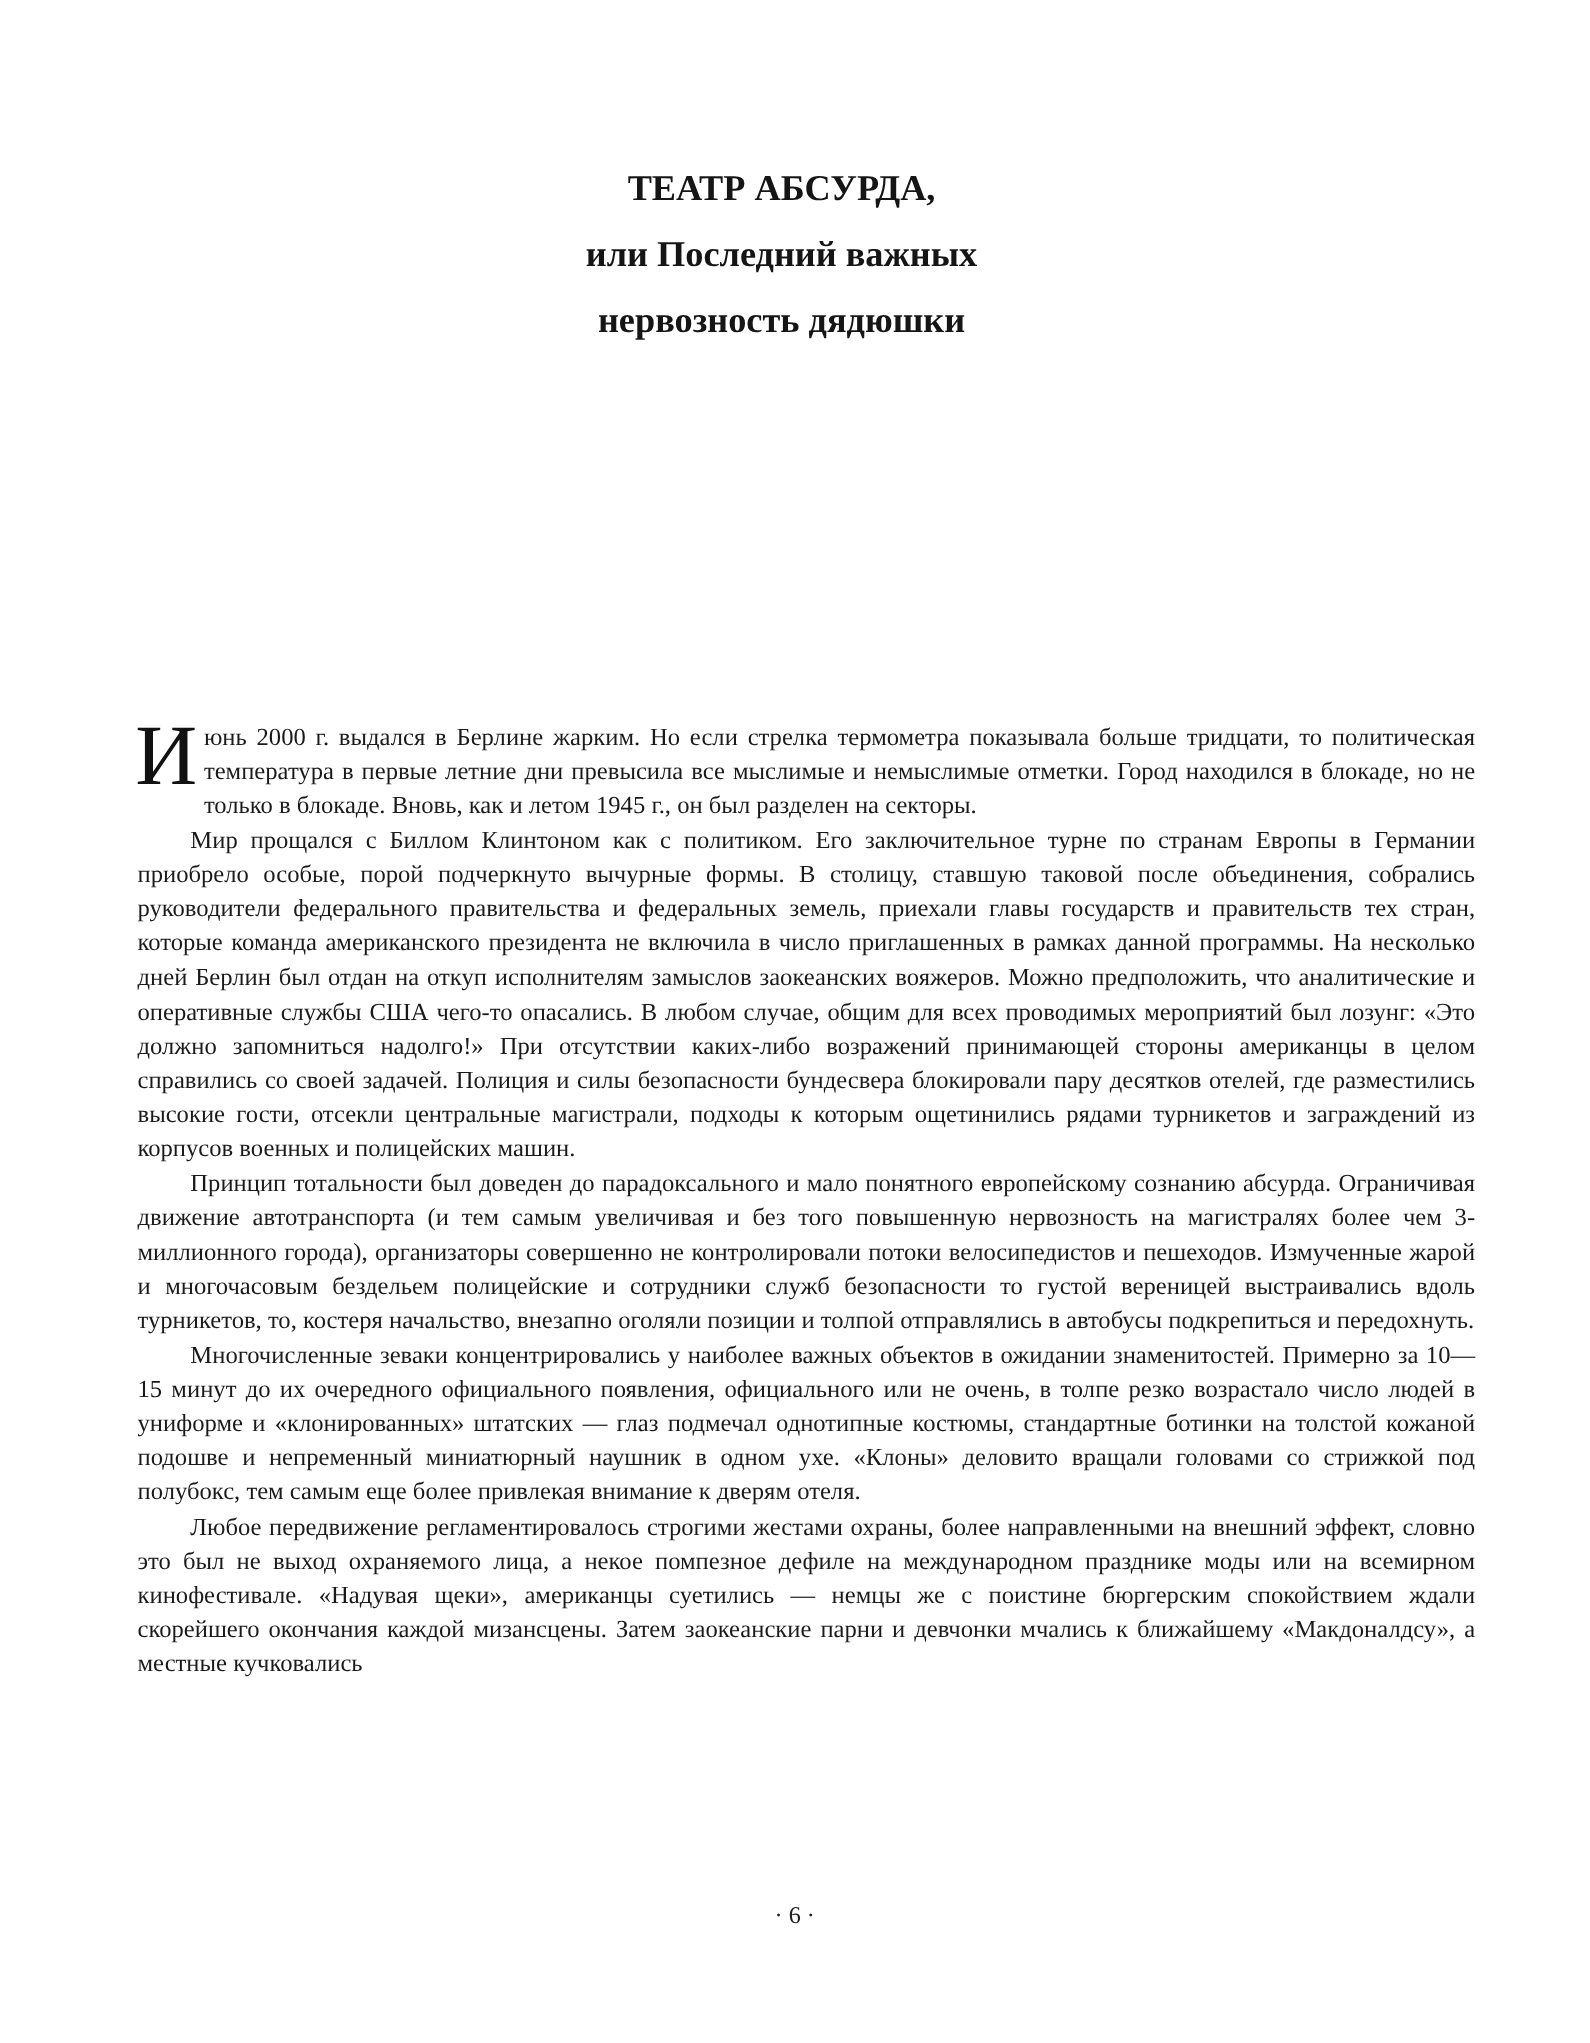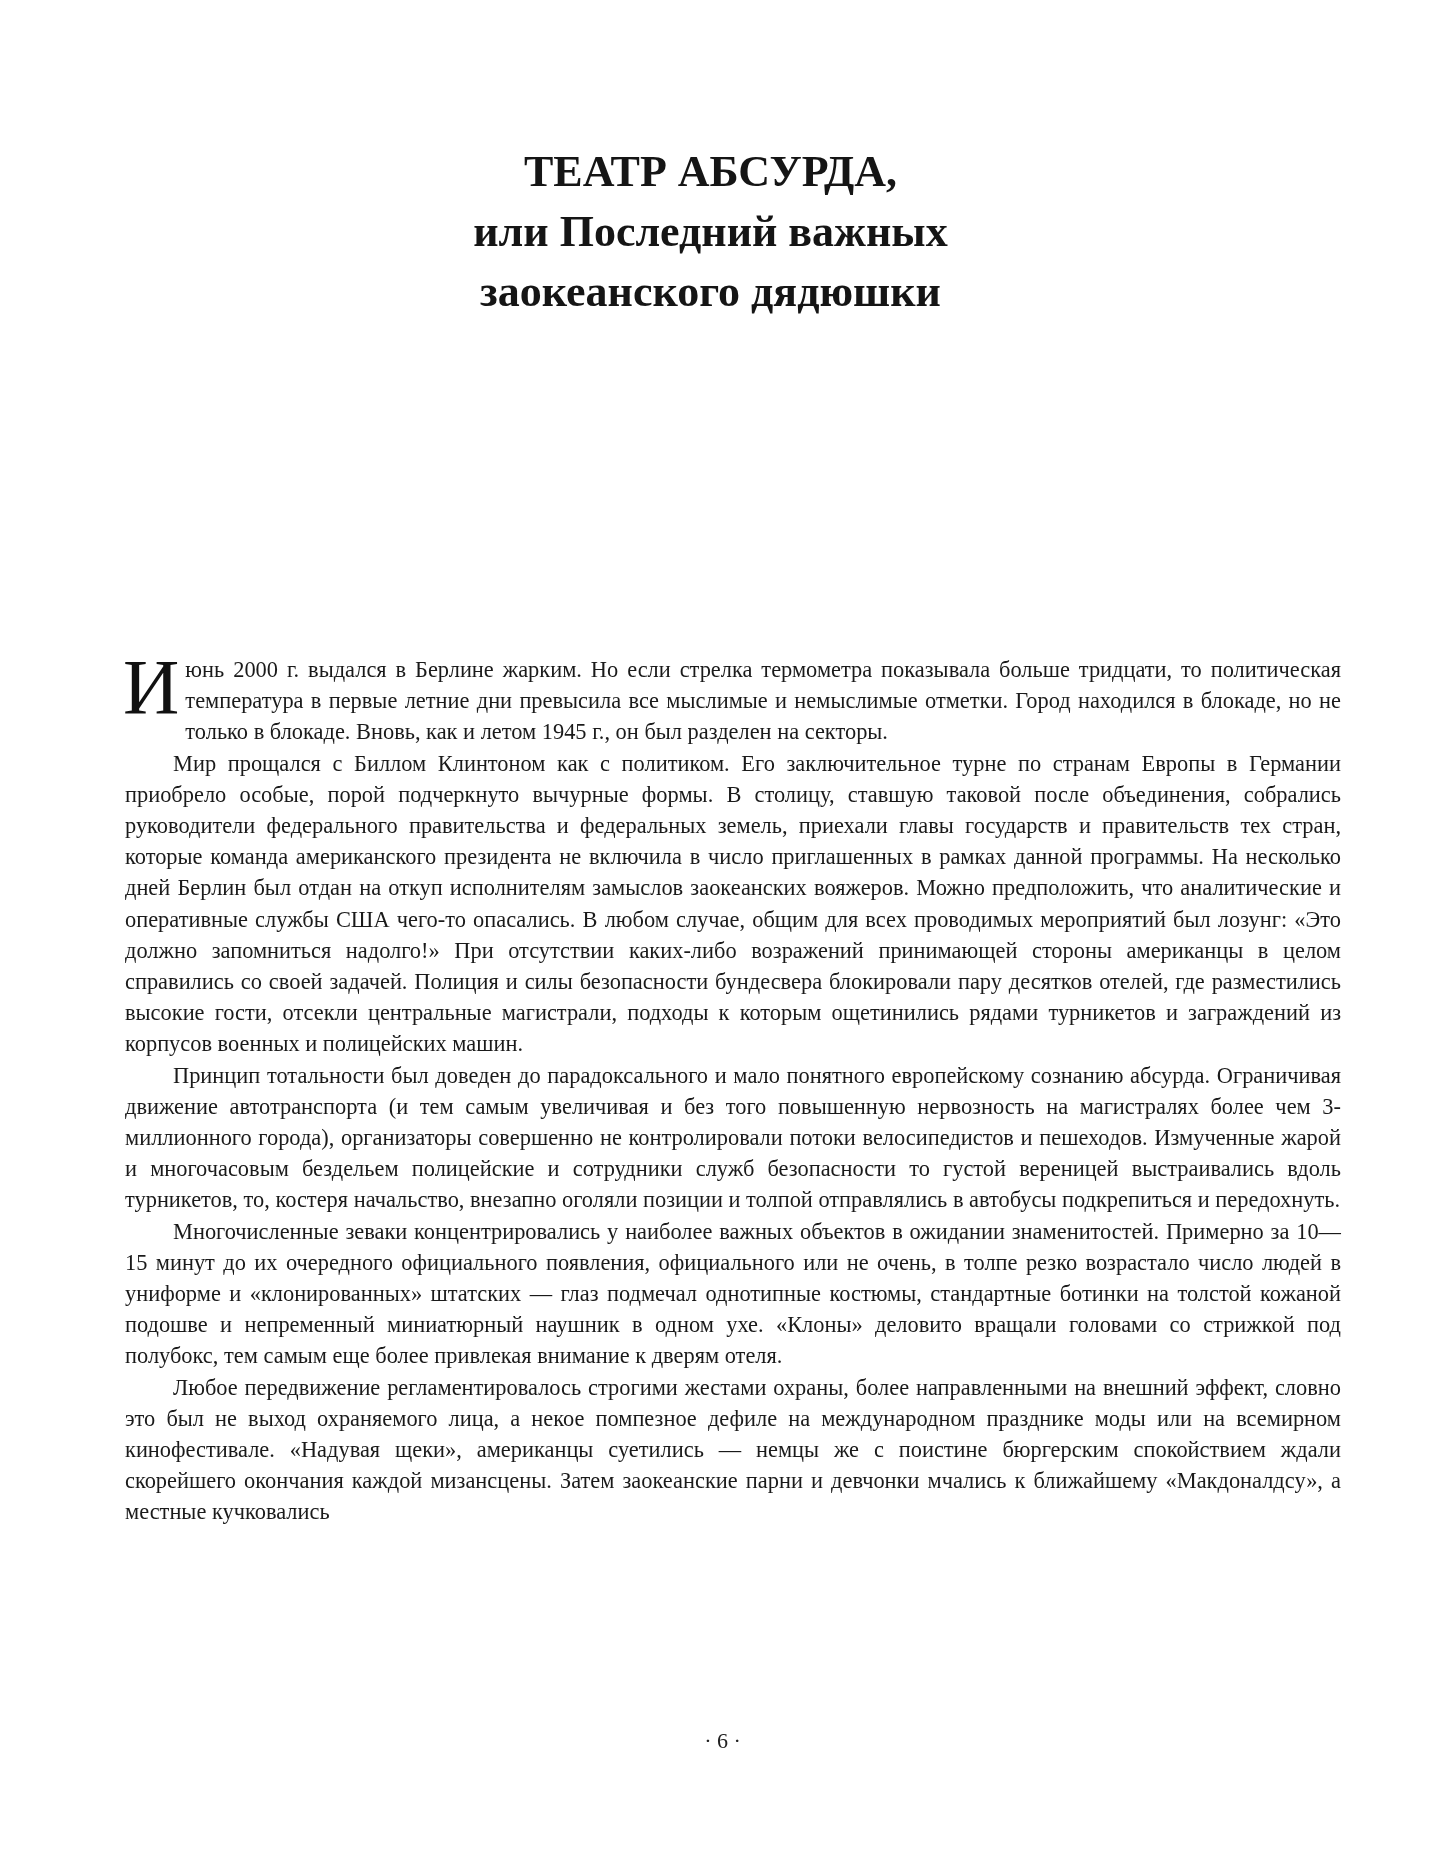--- a/index.html
+++ b/index.html
@@ -5,21 +5,21 @@
   html, body { margin: 0; padding: 0; background: #ffffff; }
   body {
     width: 1445px; height: 1857px; position: relative; overflow: hidden;
     color: #1a1a1a;
     font-family: "Liberation Serif", "DejaVu Serif", serif;
   }
   .title {
     position: absolute; left: 0; top: 142px; width: 1421px;
     text-align: center;
     font-family: "Liberation Serif", "DejaVu Serif", serif;
-    font-weight: bold; font-size: 44px; line-height: 60px;
+    font-weight: bold; font-size: 33px; line-height: 60px;
     color: #151515;
   }
   .title div { margin: 0; }
   .body-text {
     position: absolute; left: 125px; top: 654px; width: 1216px;
     font-size: 22.4px; line-height: 31.2px;
     text-align: justify;
     hyphens: manual;
   }
   .body-text p { margin: 0; text-indent: 48px; }
@@ -35,21 +35,21 @@
     position: absolute; left: 0; top: 1728px; width: 1445px;
     text-align: center; font-size: 22px; color: #222;
   }
 </style>
 </head>
 <body>
 
 <div class="title">
   <div>ТЕАТР АБСУРДА,</div>
   <div>или Последний важных</div>
-  <div>заокеанского дядюшки</div>
+  <div>нервозность дядюшки</div>
 </div>
 
 <div class="body-text">
   <p class="first"><span class="dropcap">И</span><span>юнь 2000 г. выдался в Берлине жарким. Но если стрелка термометра показывала больше тридцати, то политическая температура в первые летние дни превысила все мыслимые и немыслимые отметки. Город находился в блокаде, но не только в блокаде. Вновь, как и летом 1945 г., он был разделен на секторы.</span></p>
   <p>Мир прощался с Биллом Клинтоном как с политиком. Его заключительное турне по странам Европы в Германии приобрело особые, порой подчеркнуто вычурные формы. В столицу, ставшую таковой после объединения, собрались руководители федерального правительства и федеральных земель, приехали главы государств и правительств тех стран, которые команда американского президента не включила в число приглашенных в рамках данной программы. На несколько дней Берлин был отдан на откуп исполнителям замыслов заокеанских вояжеров. Можно предположить, что аналитические и оперативные службы США чего-то опасались. В любом случае, общим для всех проводимых мероприятий был лозунг: «Это должно запомниться надолго!» При отсутствии каких-либо возражений принимающей стороны американцы в целом справились со своей задачей. Полиция и силы безопасности бундесвера блокировали пару десятков отелей, где разместились высокие гости, отсекли центральные магистрали, подходы к которым ощетинились рядами турникетов и заграждений из корпусов военных и полицейских машин.</p>
   <p>Принцип тотальности был доведен до парадоксального и мало понятного европейскому сознанию абсурда. Ограничивая движение автотранспорта (и тем самым увеличивая и без того повышенную нервозность на магистралях более чем 3-миллионного города), организаторы совершенно не контролировали потоки велосипедистов и пешеходов. Измученные жарой и многочасовым бездельем полицейские и сотрудники служб безопасности то густой вереницей выстраивались вдоль турникетов, то, костеря начальство, внезапно оголяли позиции и толпой отправлялись в автобусы подкрепиться и передохнуть.</p>
   <p>Многочисленные зеваки концентрировались у наиболее важных объектов в ожидании знаменитостей. Примерно за 10—15 минут до их очередного официального появления, официального или не очень, в толпе резко возрастало число людей в униформе и «клонированных» штатских — глаз подмечал однотипные костюмы, стандартные ботинки на толстой кожаной подошве и непременный миниатюрный наушник в одном ухе. «Клоны» деловито вращали головами со стрижкой под полубокс, тем самым еще более привлекая внимание к дверям отеля.</p>
   <p>Любое передвижение регламентировалось строгими жестами охраны, более направленными на внешний эффект, словно это был не выход охраняемого лица, а некое помпезное дефиле на международном празднике моды или на всемирном кинофестивале. «Надувая щеки», американцы суетились — немцы же с поистине бюргерским спокойствием ждали скорейшего окончания каждой мизансцены. Затем заокеанские парни и девчонки мчались к ближайшему «Макдоналдсу», а местные кучковались</p>
 </div>
 

